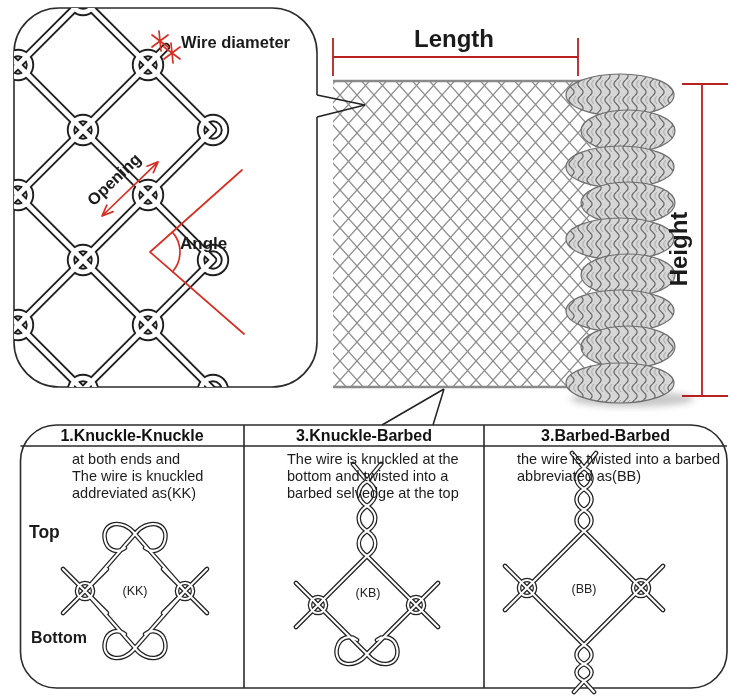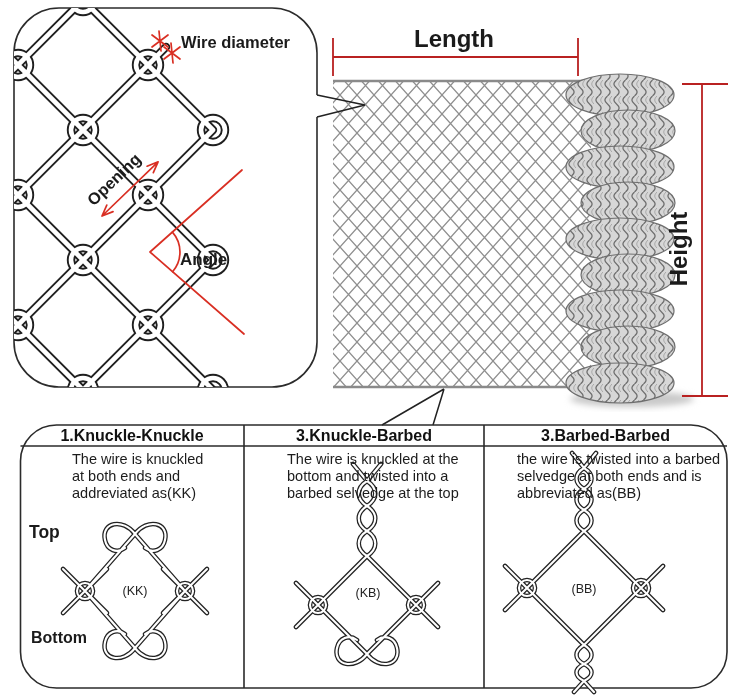--- a/index.html
+++ b/index.html
@@ -218,44 +218,43 @@
     <path class="red" stroke-width="1.6" d="M150,252 L242,170 M150,252 L244,334"></path>
     <path class="red" stroke-width="1.4" d="M172.4,232.1 A30,30 0 0 1 172.6,271.7"></path>
   </g>
 </svg>
 
 <div class="lbl b" style="left:181px;top:33px;font-size:16.5px;">Wire diameter</div>
 
 <div class="lbl b" style="left:74px;top:170px;width:80px;text-align:center;font-size:16.5px;
      transform:rotate(-44deg);transform-origin:center center;">Opening</div>
 
-<div class="lbl b" style="left:180px;top:250px;font-size:17px;">Angle</div>
+<div class="lbl b" style="left:180px;top:234px;font-size:17px;">Angle</div>
 
 <div class="lbl b" style="left:404px;top:25px;width:100px;text-align:center;font-size:24px;">Length</div>
 
 <div class="lbl b" style="left:629px;top:237px;width:100px;height:24px;line-height:24px;text-align:center;
      font-size:24px;transform:rotate(-90deg);transform-origin:center center;">Height</div>
 
 <div class="hdr" style="left:20px;width:224px;">1.Knuckle-Knuckle</div>
 <div class="hdr" style="left:244px;width:240px;">3.Knuckle-Barbed</div>
 <div class="hdr" style="left:484px;width:243px;">3.Barbed-Barbed</div>
 
 <div class="desc" style="left:72px;top:451px;">
+  <div>at both ends and</div>
   <div>The wire is knuckled</div>
-  <div>at both ends and</div>
   <div>addreviated as(KK)</div>
 </div>
 <div class="desc" style="left:287px;top:451px;">
   <div>The wire is knuckled at the</div>
   <div>bottom and twisted into a</div>
   <div>barbed selvedge at the top</div>
 </div>
 <div class="desc" style="left:517px;top:451px;">
   <div>the wire is twisted into a barbed</div>
-  <div>selvedge at both ends and is</div>
   <div>abbreviated as(BB)</div>
 </div>
 
 <div class="lbl b" style="left:29px;top:522px;font-size:17.5px;">Top</div>
 <div class="lbl b" style="left:31px;top:629px;font-size:16px;">Bottom</div>
 
 <div class="diaglbl" style="left:110px;top:584px;">(KK)</div>
 <div class="diaglbl" style="left:343px;top:586px;">(KB)</div>
 <div class="diaglbl" style="left:559px;top:582px;">(BB)</div>
 

